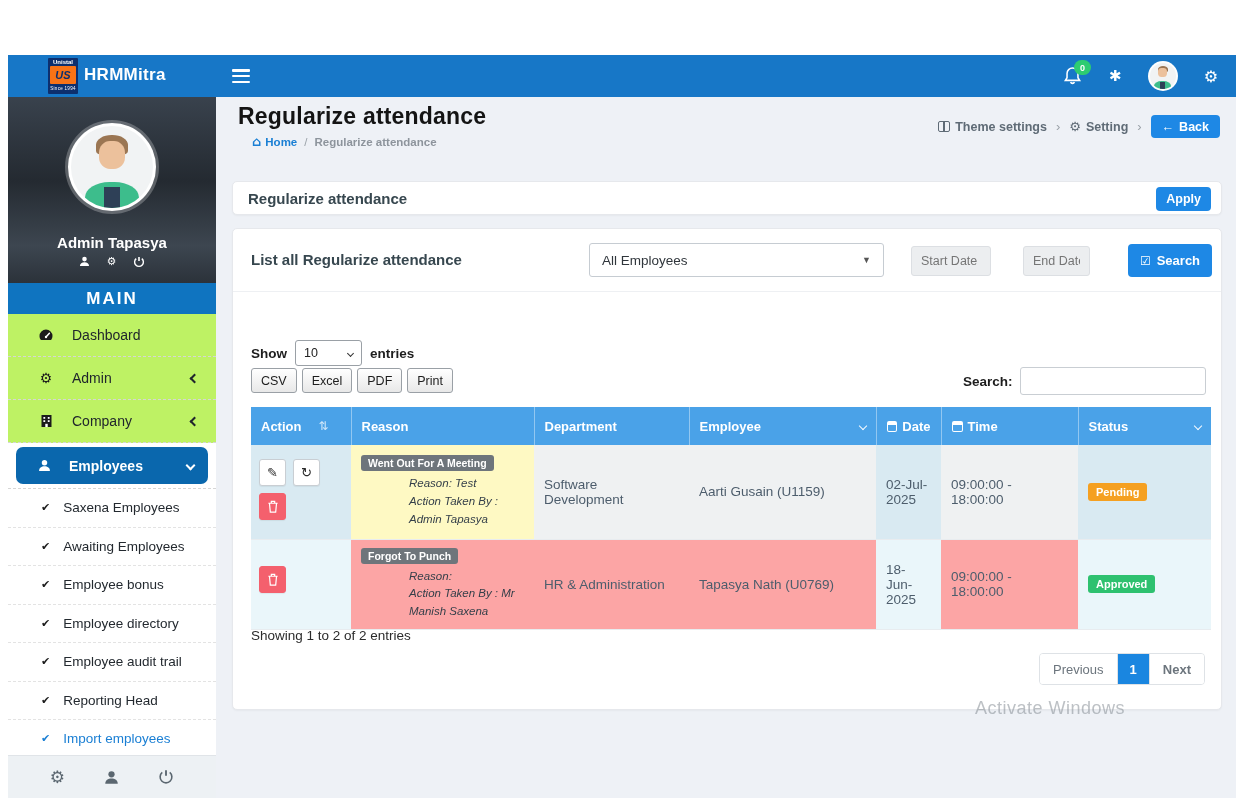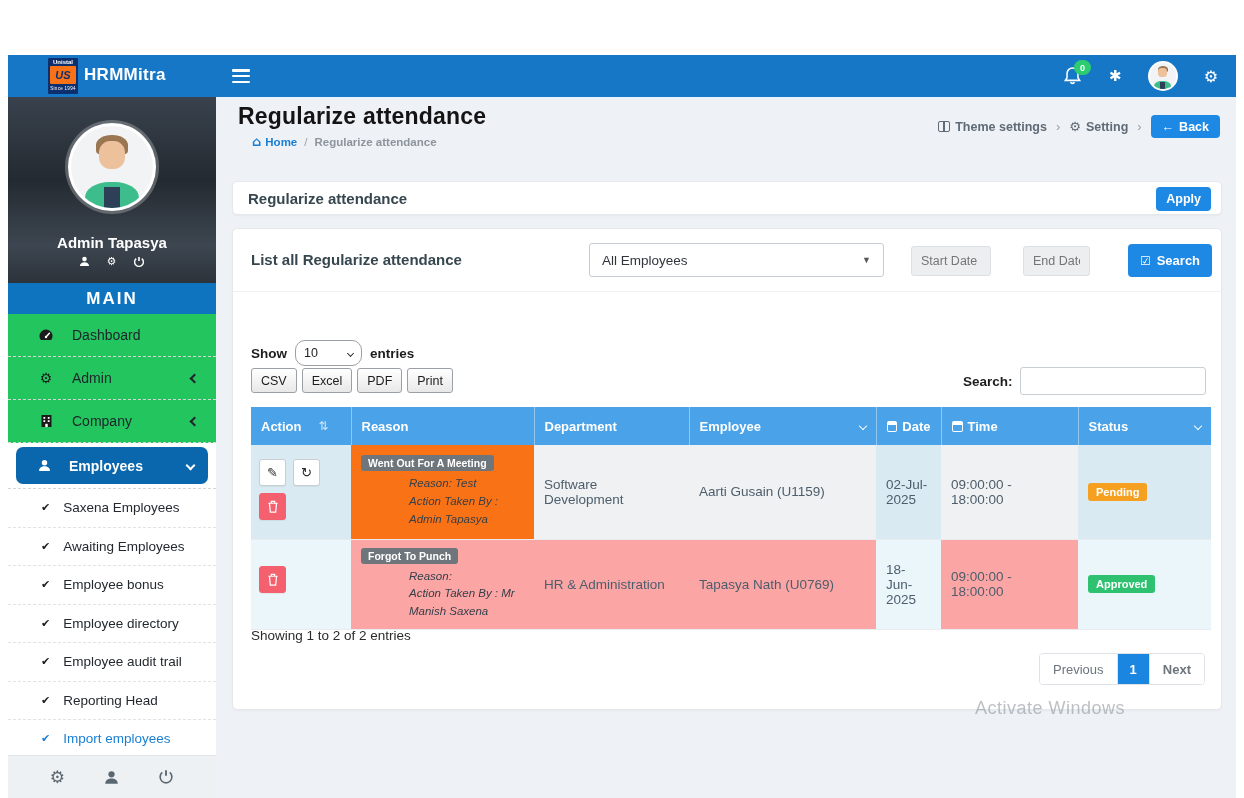--- a/index.html
+++ b/index.html
@@ -32,21 +32,21 @@
 
   
   .sidebar { position:absolute; left:0; top:42px; width:208px; bottom:0; background:#fff; z-index:5; }
   .profile { position:absolute; left:0; top:0; width:100%; height:186px; background:linear-gradient(180deg,#39424d 0%,#242a31 45%,#3d4650 80%,#2b323a 100%); }
   .profile-avatar { position:absolute; left:60px; top:26px; width:88px; height:88px; border:3px solid rgba(255,255,255,.95); box-shadow:0 0 0 3px rgba(255,255,255,.25); }
   .profile-name { position:absolute; left:0; top:137px; width:100%; text-align:center; color:#fff; font-size:15px; font-weight:bold; }
   .profile-icons { position:absolute; left:0; top:158px; width:100%; display:flex; justify-content:center; gap:17px; align-items:center; color:#fff; }
   .profile-icons .g { font-family:"DejaVu Sans", sans-serif; font-size:11px; }
   .main-label { position:absolute; left:0; top:186px; width:100%; height:31px; background:#0f74c0; color:#fff; font-size:17px; font-weight:bold; letter-spacing:2px; display:flex; align-items:center; justify-content:center; }
   .menu { position:absolute; left:0; top:217px; width:100%; }
-  .mitem { position:relative; height:43px; display:flex; align-items:center; padding-left:30px; gap:18px; border-bottom:1px dashed #d6d6d6; font-size:14px; color:#20262c; cursor:pointer; background:#22c55e; }
+  .mitem { position:relative; height:43px; display:flex; align-items:center; padding-left:30px; gap:18px; border-bottom:1px dashed #d6d6d6; font-size:14px; color:#20262c; cursor:pointer; background:#bef264; }
   .mitem .micon { width:16px; display:flex; justify-content:center; font-family:"DejaVu Sans", sans-serif; font-size:14px; color:#1b1b1b; }
   .mitem .chev { position:absolute; right:18px; }
   .chev { display:inline-block; width:7px; height:7px; border-right:2px solid currentColor; border-bottom:2px solid currentColor; }
   .chev.left { transform:rotate(135deg); }
   .chev.down { transform:rotate(45deg); }
   .mitem-active-wrap { height:46px; padding:4px 8px; border-bottom:1px dashed #d6d6d6; background:#fff; }
   .mitem-active { position:relative; height:100%; background:#0a67ad; border-radius:7px; display:flex; align-items:center; padding-left:22px; gap:18px; color:#fff; font-size:14px; font-weight:bold; cursor:pointer; }
   .mitem-active .chev { position:absolute; right:14px; }
   .sitem { position:relative; height:38.5px; display:flex; align-items:center; padding-left:33px; gap:13px; border-bottom:1px dashed #e3e3e3; font-size:13.5px; color:#23292f; cursor:pointer; background:#fff; }
   .sitem .check { font-family:"DejaVu Sans", sans-serif; font-size:11px; color:#1b1b1b; }
@@ -81,41 +81,41 @@
   .emp-select { position:absolute; left:356px; top:14px; width:295px; height:34px; border:1px solid #c6ccd2; border-radius:3px; background:#fff; display:flex; align-items:center; padding:0 12px; font-size:13.5px; color:#30363c; cursor:pointer; }
   .emp-select .caret { margin-left:auto; font-size:9px; color:#555; }
   .date-input { position:absolute; top:17px; height:30px; border:1px solid #dcdfe3; border-radius:3px; background:#eceef0; color:#8a9097; font-size:12.5px; padding:0 9px; font-family:"Liberation Sans", sans-serif; }
   .start-date { left:678px; width:80px; }
   .end-date { left:790px; width:67px; }
   .search-btn { position:absolute; left:895px; top:15px; width:84px; height:33px; font-size:13px; display:flex; align-items:center; justify-content:center; gap:6px; }
   .search-btn .g { font-family:"DejaVu Sans", sans-serif; font-size:12px; font-weight:normal; }
   .card2-divider { position:absolute; left:0; top:62px; width:100%; height:1px; background:#eef0f3; }
 
   .show-row { position:absolute; left:18px; top:111px; display:flex; align-items:center; gap:8px; font-size:13.5px; font-weight:bold; color:#1d1d1d; }
-  .len-select { width:67px; height:26px; border:1px solid #9aa0a6; border-radius:10px; background:#fff; display:flex; align-items:center; padding:0 8px; font-size:12.5px; font-weight:normal; color:#222; cursor:pointer; }
+  .len-select { width:67px; height:26px; border:1px solid #9aa0a6; border-radius:3px; background:#fff; display:flex; align-items:center; padding:0 8px; font-size:12.5px; font-weight:normal; color:#222; cursor:pointer; }
   .len-select .chev { margin-left:auto; width:5px; height:5px; border-width:0 1.5px 1.5px 0; border-style:solid; border-color:#333; transform:rotate(45deg); }
   .export-row { position:absolute; left:18px; top:139px; display:flex; gap:5px; }
   .exp-btn { height:25px; padding:0 9px; background:linear-gradient(180deg,#ffffff,#e8e8e8); border:1px solid #9aa0a6; border-radius:3px; font-size:12.5px; color:#1d1d1d; font-family:"Liberation Sans", sans-serif; cursor:pointer; }
   .tbl-search { position:absolute; top:138px; left:730px; display:flex; align-items:center; gap:7px; font-size:13.5px; font-weight:bold; color:#1d1d1d; }
   .tbl-search input { width:186px; height:28px; border:1px solid #c9ced3; border-radius:3px; padding:0 8px; font-family:"Liberation Sans", sans-serif; font-size:13px; }
 
   
   table.dt { position:absolute; left:18px; top:178px; width:960px; border-collapse:collapse; table-layout:fixed; }
   .dt thead th { background:#4aa2e8; color:#fff; font-size:13px; font-weight:bold; height:38px; text-align:left; padding:0 10px; border-right:1px solid rgba(255,255,255,.4); }
   .dt thead th:last-child { border-right:none; }
   .th-flex { display:flex; align-items:center; gap:5px; }
   .th-flex .sort { font-family:"DejaVu Sans", sans-serif; font-size:12px; opacity:.75; margin-left:12px; font-weight:normal; }
   .th-flex .hchev { margin-left:auto; width:6px; height:6px; border-right:1.5px solid #fff; border-bottom:1.5px solid #fff; transform:rotate(45deg); opacity:.95; }
   .cal { display:inline-block; width:11px; height:11px; border:1.5px solid #fff; border-top:4px solid #fff; border-radius:2px; }
   .dt td { padding:8px 10px; vertical-align:middle; font-size:13.5px; color:#4d5d6c; border-bottom:1px solid #e8ecef; }
   tr.r1 td { height:94px; }
   tr.r2 td { height:80px; }
   td.cyan1 { background:#d9eaf2; }
   td.gray1 { background:#eff1f2; }
-  td.white1 { background:#f97316; }
+  td.white1 { background:#fef9c3; }
   td.cyan2 { background:#eaf6fa; }
   td.white2 { background:#fca5a5; }
   .cell-act { position:relative; }
   .abtn { position:absolute; width:27px; height:27px; background:#fff; border:1px solid #c9ced3; border-radius:3px; display:flex; align-items:center; justify-content:center; cursor:pointer; box-shadow:0 1px 1px rgba(0,0,0,.06); }
   .abtn .g { font-family:"DejaVu Sans", sans-serif; font-size:13px; color:#2b2b2b; }
   .abtn.danger { background:#f4606d; border-color:#f4606d; }
   .rtag { display:inline-block; background:#6e757b; color:#fff; font-size:10.5px; font-weight:bold; padding:2px 7px; border-radius:3px; margin-bottom:4px; }
   .rline { font-style:italic; font-size:11.5px; color:#343f49; line-height:1.55;margin-left:48px; }
   .pill { display:inline-block; color:#fff; font-size:11px; font-weight:bold; padding:3px 8px; border-radius:3px; }
   .pill.orange { background:#f5a021; }

